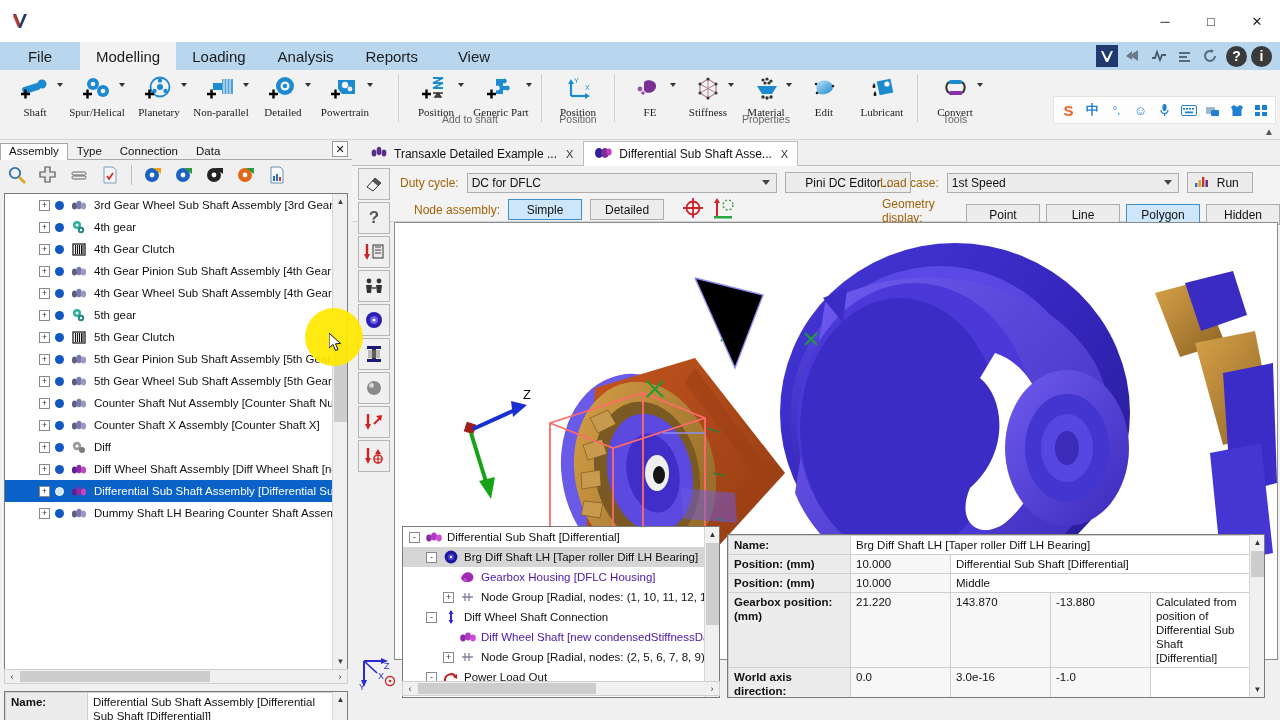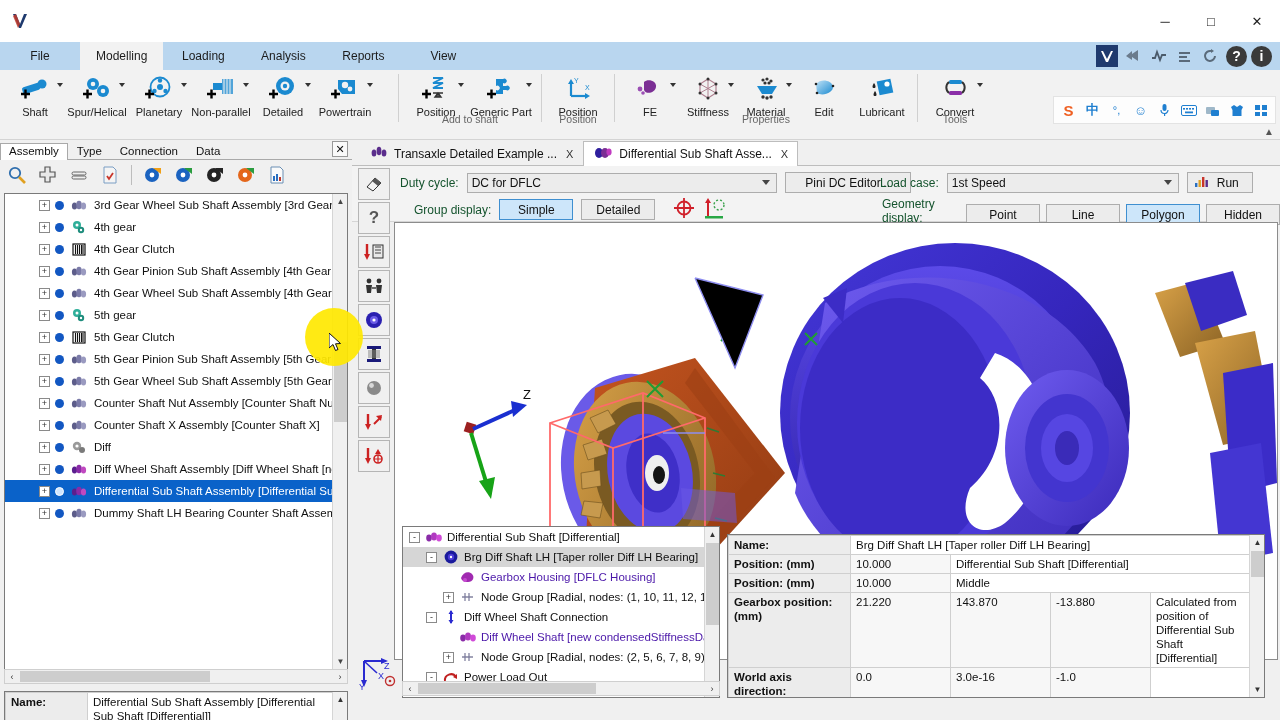--- a/index.html
+++ b/index.html
@@ -38,21 +38,21 @@
   }
 
   
   .ribbon-tabs {
     position: absolute; left: 0; top: 42px; width: 1280px; height: 28px;
     background: #b9d6ef;
     display: flex; align-items: stretch;
   }
   .rtab {
     min-width: 80px; padding: 0 16px; display: flex; align-items: center; justify-content: center;
-    font-size: 12px; color: #1c1c1c; white-space: nowrap;
+    font-size: 15px; color: #1c1c1c; white-space: nowrap;
   }
   .rtab.active { background: #f2f2f2; }
   .rtab-spacer { flex: 1; }
   .topright-icons {
     display: flex; align-items: center; gap: 4px; padding-right: 8px; background: #b9d6ef;
   }
   .tri-btn {
     width: 22px; height: 22px; display: flex; align-items: center; justify-content: center;
   }
   .tri-logo { width: 22px; height: 22px; background: #1f3a6e; display:flex; align-items:center; justify-content:center; }
@@ -67,21 +67,21 @@
     background: #f2f2f2; border-bottom: 1px solid #d4d4d4;
   }
   .rib-groups { display: flex; height: 56px; align-items: flex-start; padding-left: 4px; }
   .rib-group { display: flex; height: 56px; position: relative; }
   .rib-sep { width: 1px; background: #d0d0d0; margin: 4px 6px 0 6px; height: 48px; }
   .rib-item {
     width: 62px; height: 56px; display: flex; flex-direction: column; align-items: center;
     justify-content: flex-start; padding-top: 3px; position: relative; cursor: default;
   }
   .rib-icon { height: 32px; display: flex; align-items: center; justify-content: center; }
-  .rib-label { font-size: 11px; color: #222; margin-top: 1px; white-space: nowrap; }
+  .rib-label { font-size: 11px; color: #222; margin-top: 1px; white-space: nowrap; font-family: Liberation Serif, serif; }
   .rib-caret {
     position: absolute; right: 3px; top: 13px; width: 0; height: 0;
     border-left: 3.5px solid transparent; border-right: 3.5px solid transparent;
     border-top: 4px solid #333;
   }
   .group-caption {
     position: absolute; bottom: 1px; font-size: 10.5px; color: #666;
     width: 100%; text-align: center; white-space: nowrap;
   }
   .ribbon-tray {
@@ -190,21 +190,21 @@
     font-size: 12px; color: #111; border: 1px solid transparent; border-bottom: none;
     white-space: nowrap;
   }
   .doc-tab.active { background: #fff; border-color: #bdbdbd; margin-bottom: -1px; height: 25px; }
   .doc-x { font-size: 11px; color: #333; margin-left: 3px; }
 
   .view-toolbar {
     position: relative; height: 56px; background: #f3f3f3; border-bottom: 1px solid #d5d5d5;
   }
   .vt-row { position: absolute; display: flex; align-items: center; }
-  .vt-label { font-size: 12px; color: #14532d; }
+  .vt-label { font-size: 12px; color: #a16207; }
   .combo {
     height: 20px; background: #ececec; border: 1px solid #adadad; display: flex;
     align-items: center; padding: 0 4px; font-size: 12px; color: #111; position: relative;
   }
   .combo-caret {
     position: absolute; right: 6px; top: 6px; width: 0; height: 0;
     border-left: 4px solid transparent; border-right: 4px solid transparent; border-top: 5px solid #444;
   }
   .btn {
     height: 21px; background: #ececec; border: 1px solid #adadad; display: flex;
@@ -959,21 +959,21 @@
     <div class="view-toolbar">
       <div class="vt-row" style="left:48px; top:6px; gap:8px;">
         <span class="vt-label">Duty cycle:</span>
         <span class="combo" style="width:310px">
           <span>DC for DFLC</span>
           <span class="combo-caret"></span>
         </span>
         <span class="btn" style="width:126px">Pini DC Editor...</span>
       </div>
       <div class="vt-row" style="left:62px; top:31px; gap:8px;">
-        <span class="vt-label">Group display:</span>
+        <span class="vt-label">Node assembly:</span>
         <span class="btn segbtn on">Simple</span>
         <span class="btn segbtn">Detailed</span>
         <span style="margin-left:10px">
           <svg width="22" height="22" viewBox="0 0 22 22">
               <circle cx="11" cy="11" r="6.5" stroke="#d0202a" stroke-width="1.8" fill="none"></circle>
               <path d="M11 1 v20 M1 11 h20" stroke="#d0202a" stroke-width="1.8"></path>
             </svg>
         </span>
         <span>
           <svg width="24" height="22" viewBox="0 0 24 22">

